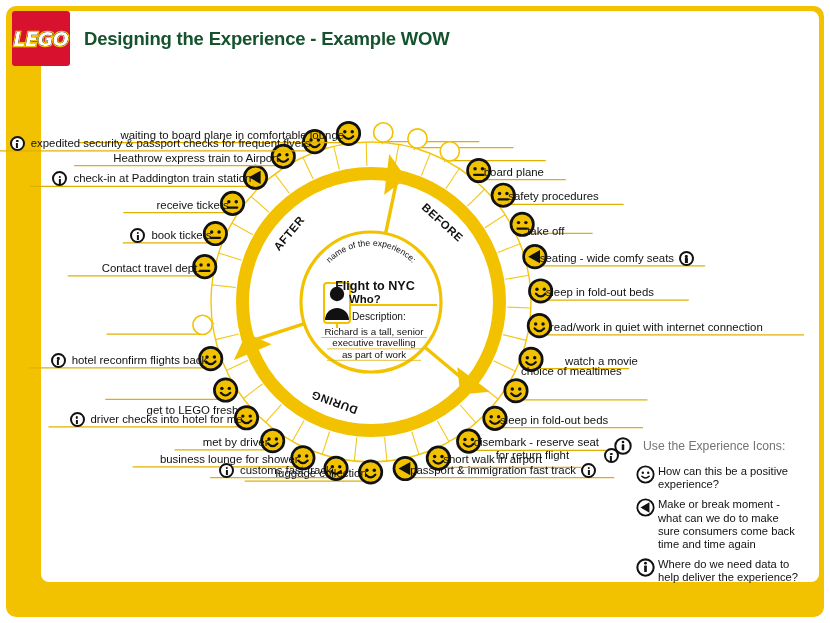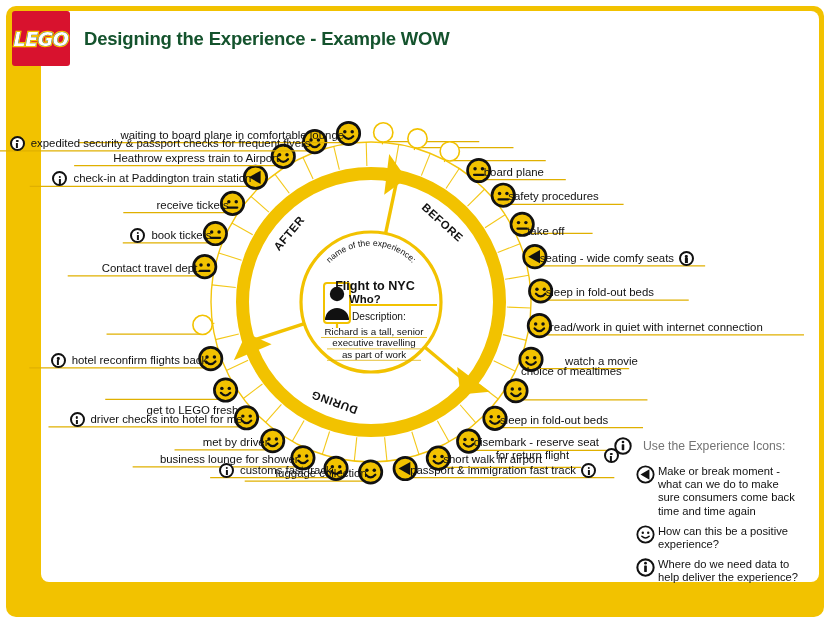--- a/index.html
+++ b/index.html
@@ -23,21 +23,21 @@
   
   .lego-logo{
     position:absolute;left:12px;top:11px;width:58px;height:55px;
     background:#D8122E;border-radius:3px;
     display:flex;align-items:center;justify-content:center;
     z-index:30;
   }
   .lego-word{
     font-family:"DejaVu Sans", sans-serif;
     font-weight:bold;font-style:italic;font-size:19px;
-    color:#5eead4;letter-spacing:-0.5px;
+    color:#000000;letter-spacing:-0.5px;
     -webkit-text-stroke:2.4px #F2C200;
     paint-order:stroke fill;
     text-shadow:0 0 0 #000;
     position:relative;
   }
   .lego-word::after{
     content:attr(data-txt);
     position:absolute;left:0;top:0;
     color:#ffffff;-webkit-text-stroke:0;
   }
@@ -439,28 +439,28 @@
           <circle cx="12" cy="12" r="10.3" fill="#fff" stroke="#111" stroke-width="2.6"></circle>
           <circle cx="12" cy="6.6" r="1.75" fill="#111"></circle>
           <rect x="10.3" y="9.6" width="3.4" height="8.1" rx="0.6" fill="#111"></rect>
         </svg>
       </span>
       <span>Use the Experience Icons:</span>
     </div>
     <div id="legend-rows">
         <div class="legend-row"><span class="legend-icon"><svg viewBox="0 0 24 24">
               <circle cx="12" cy="12" r="10.3" fill="#fff" stroke="#111" stroke-width="2.3"></circle>
-      <path d="M 17 5.4 L 5.6 12 L 17 18.6 Z" fill="#111"></path>
-            </svg></span><span>Make or break moment -</span><br><span>what can we do to make</span><br><span>sure consumers come back</span><br><span>time and time again</span></div>
-        <div class="legend-row"><span class="legend-icon"><svg viewBox="0 0 24 24">
-              <circle cx="12" cy="12" r="10.3" fill="#fff" stroke="#111" stroke-width="2.3"></circle>
       <circle cx="8.6" cy="9.8" r="1.5" fill="#111"></circle>
               <circle cx="15.4" cy="9.8" r="1.5" fill="#111"></circle>
       <path d="M 7.4 14.2 Q 12 18.6 16.6 14.2" fill="none" stroke="#111" stroke-width="2" stroke-linecap="round"></path>
             </svg></span><span>How can this be a positive</span><br><span>experience?</span></div>
+        <div class="legend-row"><span class="legend-icon"><svg viewBox="0 0 24 24">
+              <circle cx="12" cy="12" r="10.3" fill="#fff" stroke="#111" stroke-width="2.3"></circle>
+      <path d="M 17 5.4 L 5.6 12 L 17 18.6 Z" fill="#111"></path>
+            </svg></span><span>Make or break moment -</span><br><span>what can we do to make</span><br><span>sure consumers come back</span><br><span>time and time again</span></div>
         <div class="legend-row"><span class="legend-icon"><svg viewBox="0 0 24 24">
               <circle cx="12" cy="12" r="10.3" fill="#fff" stroke="#111" stroke-width="2.6"></circle>
       <circle cx="12" cy="6.6" r="1.75" fill="#111"></circle>
               <rect x="10.3" y="9.6" width="3.4" height="8.1" rx="0.6" fill="#111"></rect>
             </svg></span><span>Where do we need data to</span><br><span>help deliver the experience?</span></div>
       </div>
   </div>
 
 </div>
 

